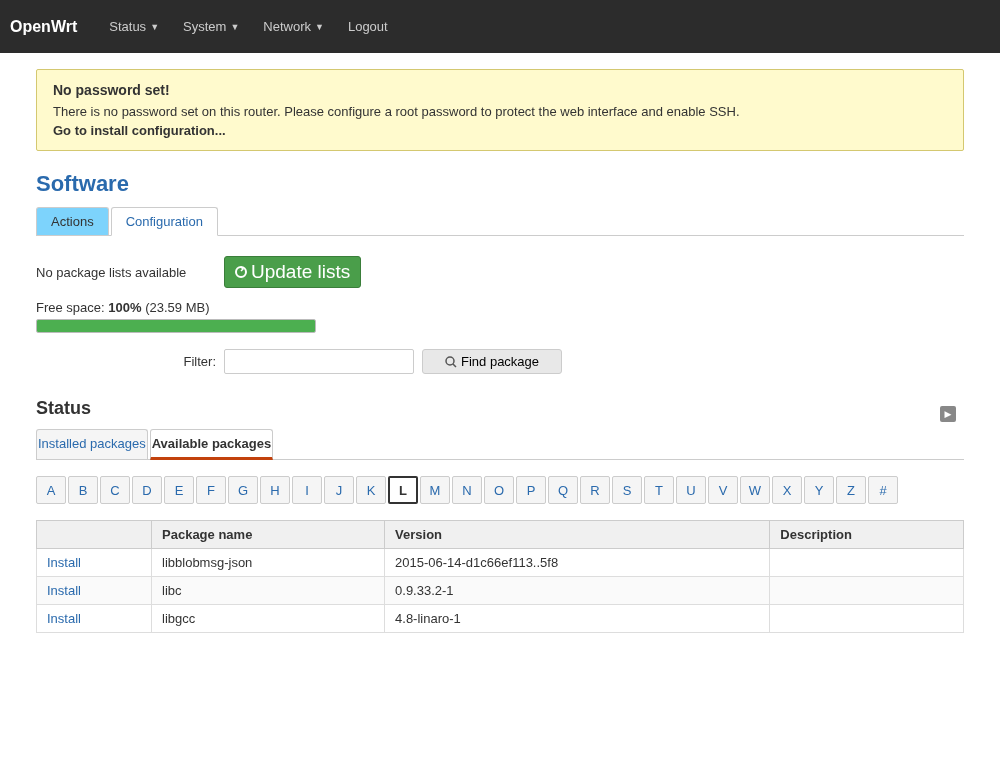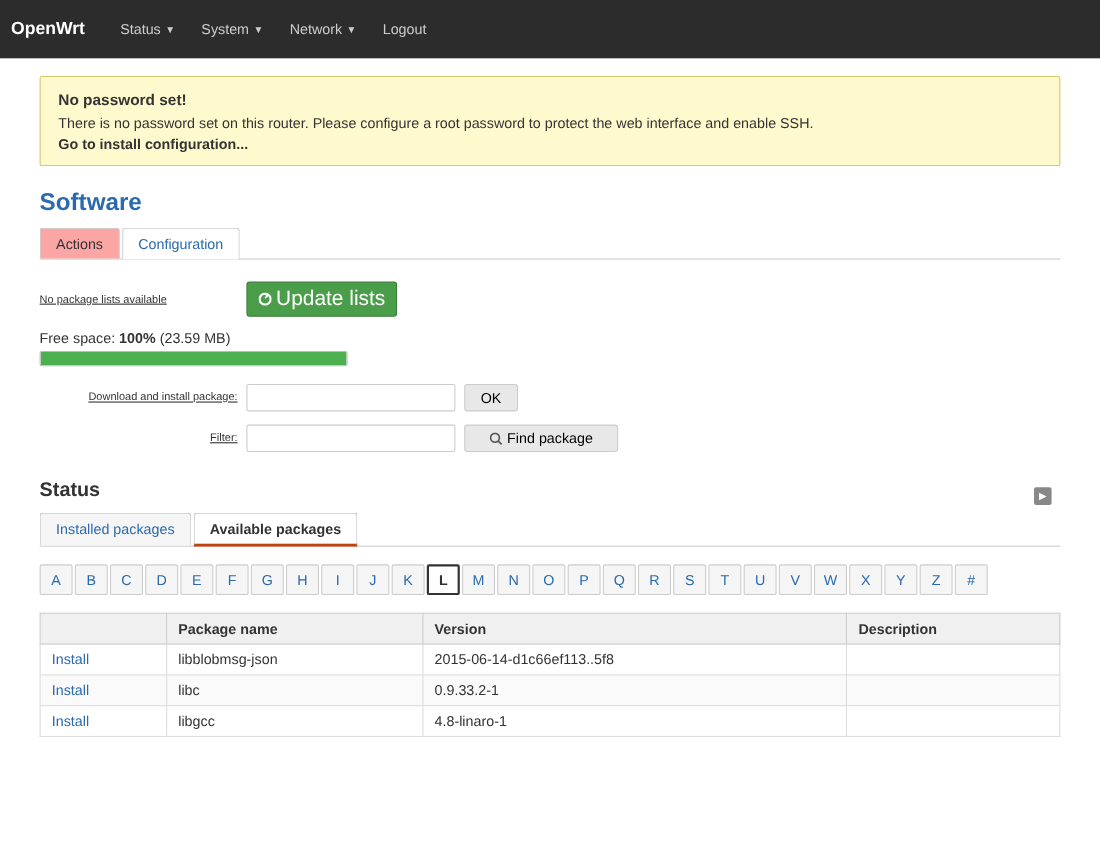--- a/index.html
+++ b/index.html
@@ -71,21 +71,21 @@
       display: flex;
       border-bottom: 1px solid #ccc;
       margin-bottom: 20px;
     }
     .tab {
       padding: 6px 14px;
       font-size: 13px;
       cursor: pointer;
       border: 1px solid #ccc;
       border-bottom: none;
-      background: #fca5a5;
+      background: #7dd3fc;
       color: #333;
       margin-right: 2px;
       border-radius: 3px 3px 0 0;
     }
     .tab.active {
       background: #fff;
       color: #2a6aad;
       border-bottom: 1px solid #fff;
       margin-bottom: -1px;
       z-index: 1;
@@ -94,21 +94,21 @@
 
     
     .section { margin-bottom: 24px; }
 
     .action-row {
       display: flex;
       align-items: center;
       margin-bottom: 12px;
       gap: 8px;
     }
-    .action-label { min-width: 180px; font-size: 10px; text-decoration: underline; }
+    .action-label { min-width: 180px; font-size: 13px; }
     .action-label-right { text-align: right; }
 
     .btn-green {
       background: #4a9e4a;
       color: #fff;
       border: 1px solid #3a7e3a;
       padding: 4px 10px;
       font-size: 19px;
       cursor: pointer;
       border-radius: 3px;
@@ -172,21 +172,21 @@
       font-weight: bold;
       margin-bottom: 10px;
     }
 
     .status-tabs {
       display: flex;
       border-bottom: 1px solid #ccc;
       margin-bottom: 16px;
     }
     .status-tab {
-      padding: 6px 14px;
+      padding: 6px 1px;
       font-size: 13px;
       cursor: pointer;
       border: 1px solid #ccc;
       border-bottom: none;
       background: #f5f5f5;
       color: #2a6aad;
       margin-right: 2px;
       border-radius: 3px 3px 0 0;
     }
     .status-tab.active {
@@ -328,25 +328,20 @@
       <div class="free-space-label">
         <span>Free space:</span>
         <strong>100%</strong>
         <span> (23.59 MB)</span>
       </div>
       <div class="progress-bar-outer">
         <div class="progress-bar-inner" style="width:100%"></div>
       </div>
     </div>
 
-    <div class="action-row" style="margin-top:16px;">
-      <span class="action-label action-label-right">Download and install package:</span>
-      <input class="text-input" type="text" value="" style="">
-      <button class="btn-ok">OK</button>
-    </div>
 
     <div class="action-row">
       <span class="action-label action-label-right">Filter:</span>
       <input class="text-input" type="text" value="" style="">
       <button class="btn-find">
         <svg width="12" height="12" viewBox="0 0 12 12">
           <circle cx="5" cy="5" r="4" fill="none" stroke="#555" stroke-width="1.5"></circle>
           <line x1="8" y1="8" x2="11" y2="11" stroke="#555" stroke-width="1.5"></line>
         </svg>
         <span>Find package</span>

